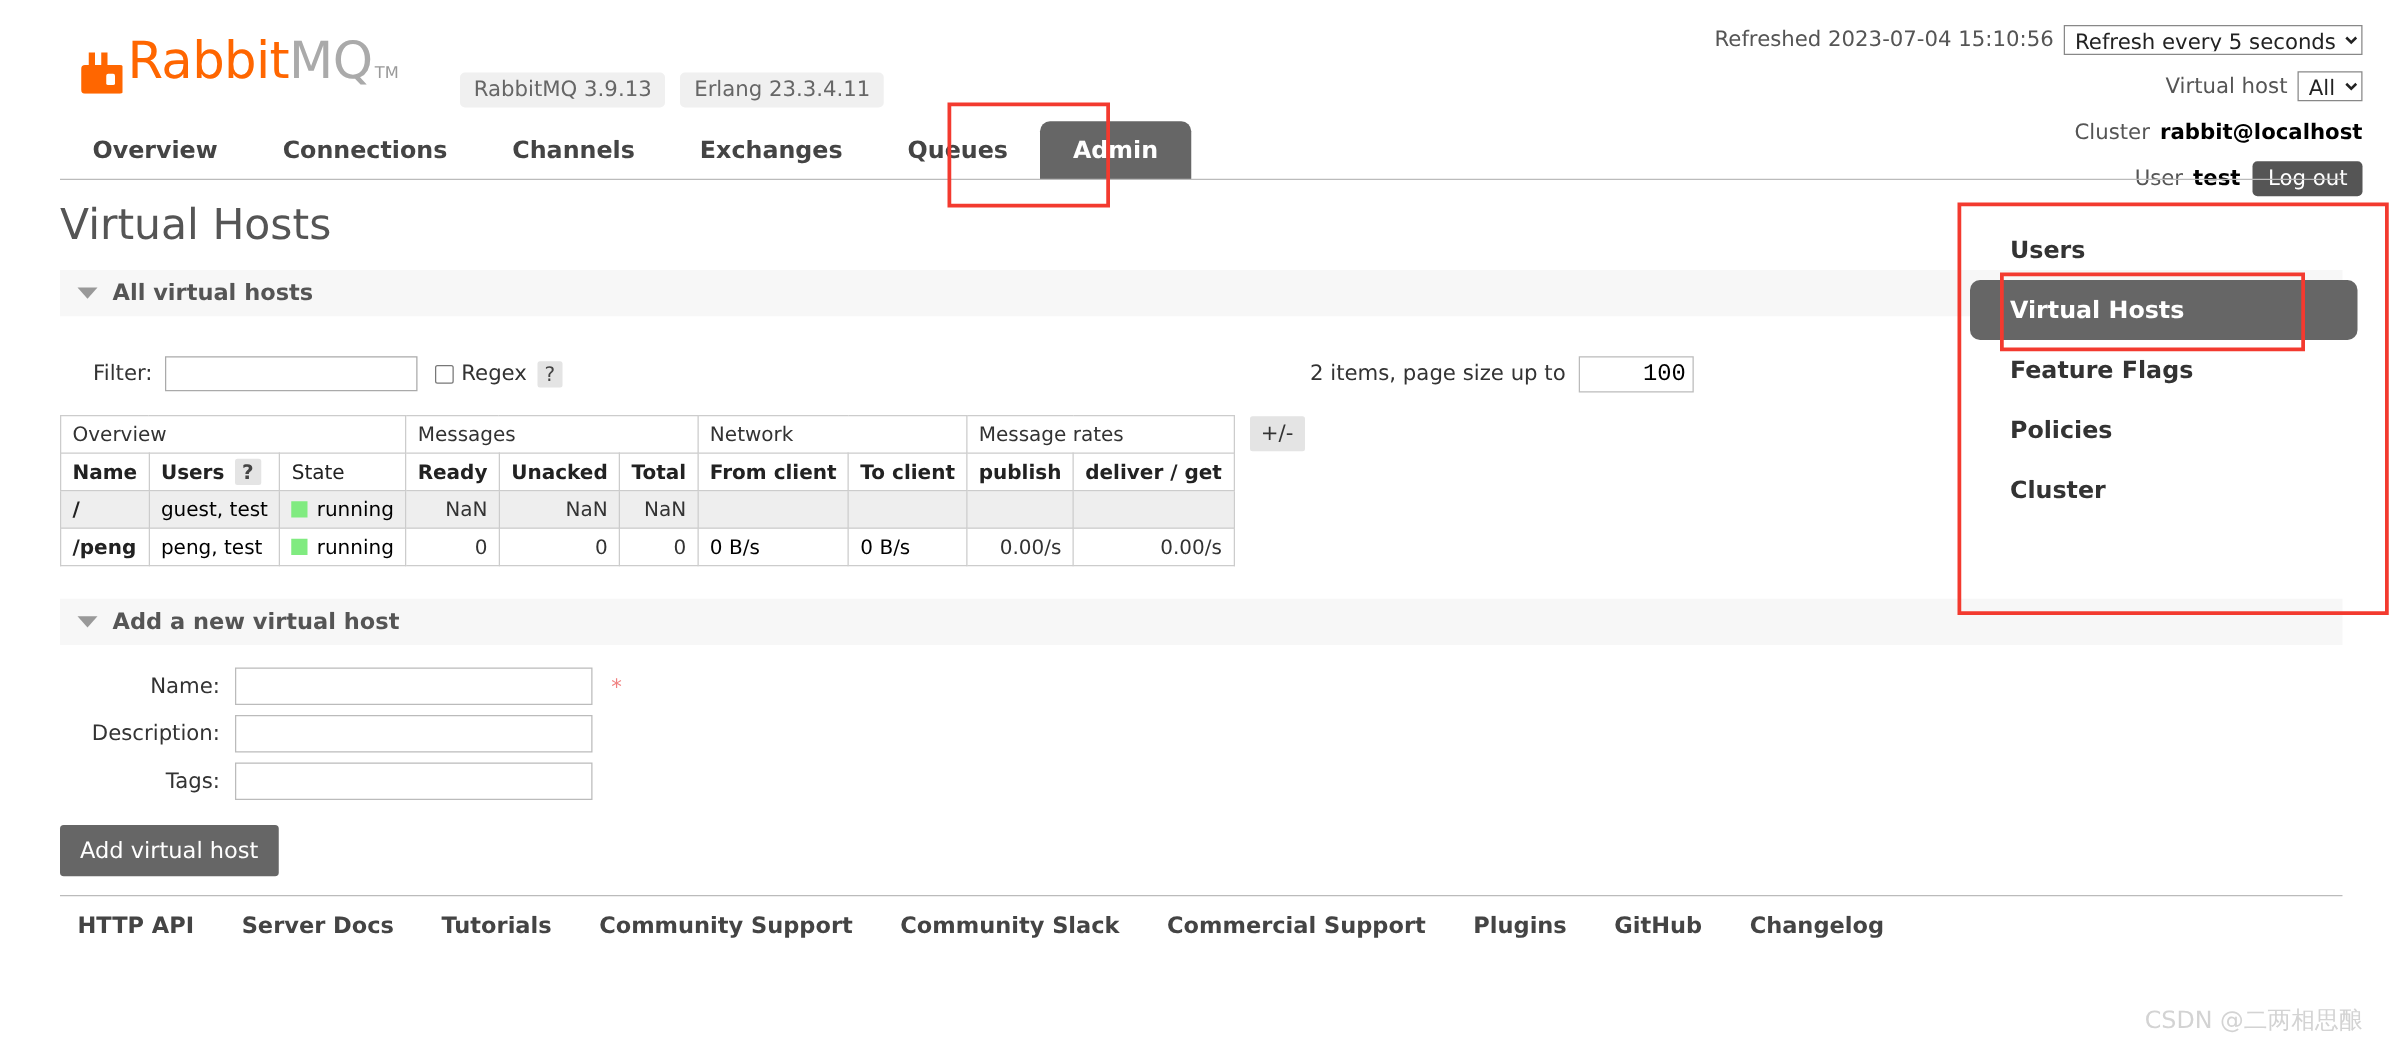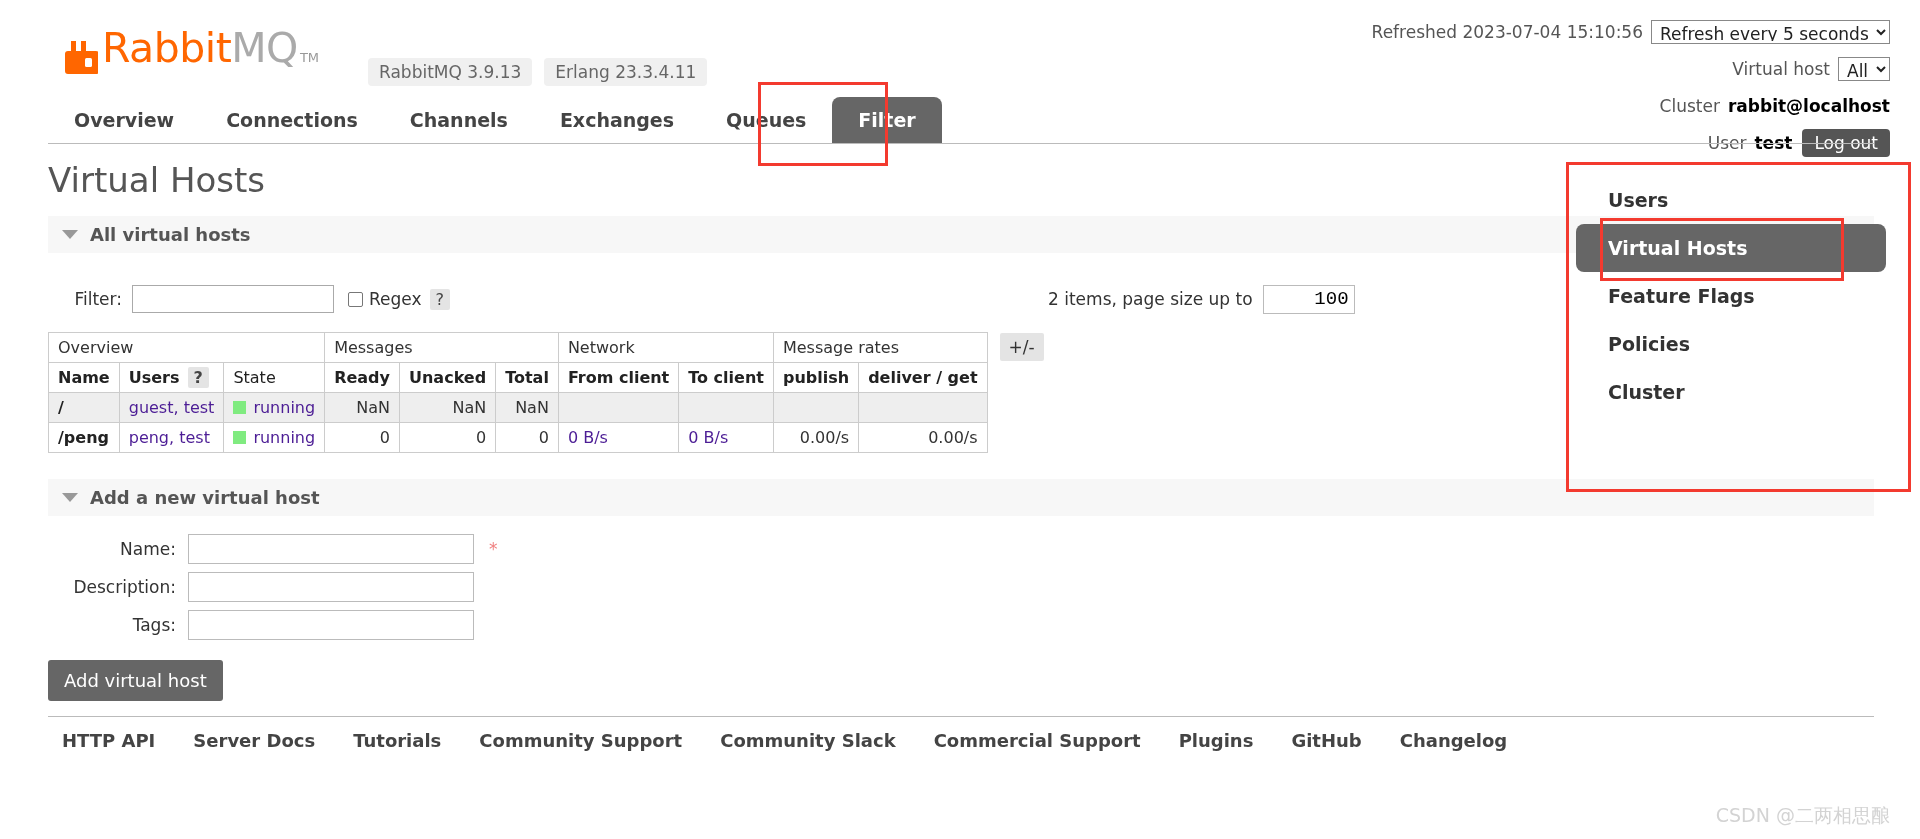--- a/index.html
+++ b/index.html
@@ -258,21 +258,21 @@
   }
   tr.col-row th {
     font-weight: bold;
     color: #222;
     background: #fff;
     font-size: 16px;
   }
   th.al { text-align: left; }
   th.ar { text-align: right; }
   td.num { text-align: right; color: #333; }
-  td.txt { color: #4c1d95; margin-top: 20px; }
+  td.txt { color: #000000; margin-top: 20px; }
   tr.data-row.alt td { background: #eee; }
   td.vname { font-weight: bold; color: #222; }
   .state-cell { display: flex; align-items: center; }
   .state-dot {
     width: 13px; height: 13px;
     background: #80eb80;
     margin-right: 7px;
     display: inline-block;
   }
   .plusminus {
@@ -437,21 +437,21 @@
     </div>
   </div>
 
   <div class="navbar">
     <div class="nav-inner">
       <a class="nav-tab" href="#">Overview</a>
       <a class="nav-tab" href="#">Connections</a>
       <a class="nav-tab" href="#">Channels</a>
       <a class="nav-tab" href="#">Exchanges</a>
       <a class="nav-tab" href="#">Queues</a>
-      <a class="nav-tab active" href="#">Filter</a>
+      <a class="nav-tab active" href="#">Admin</a>
     </div>
   </div>
   <div class="nav-rule"></div>
 
   <div class="main">
     <h1 class="page-title">Virtual Hosts</h1>
 
     <div class="section-bar">
       <span class="tri"></span>
       <span>All virtual hosts</span>

